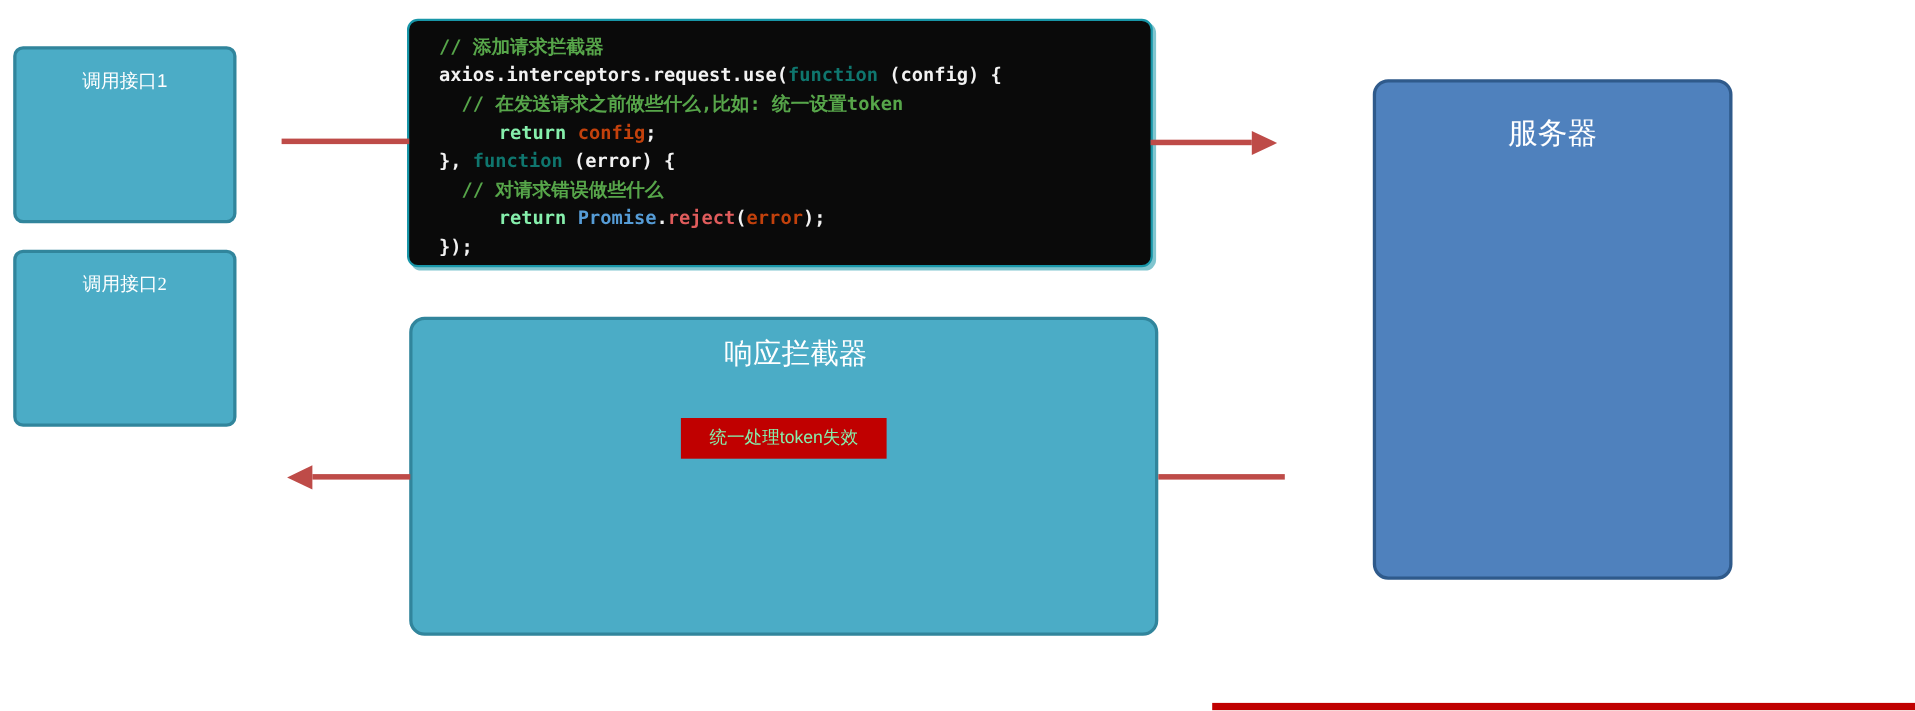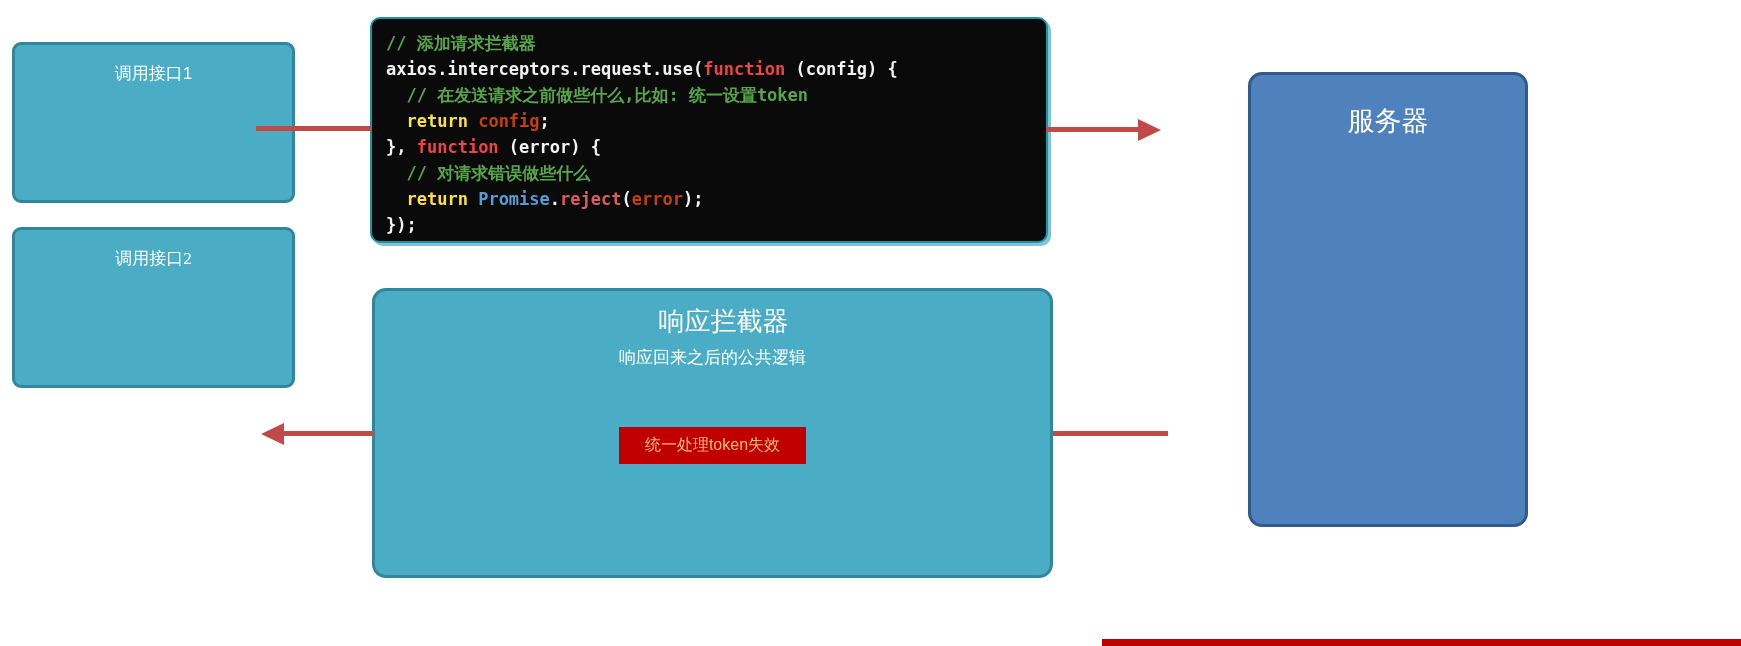--- a/index.html
+++ b/index.html
@@ -8,21 +8,21 @@
     width:1741px;
     height:646px;
     background:#ffffff;
     overflow:hidden;
     font-family:"Liberation Sans", sans-serif;
   }
 
   
   .api-box{
     position:absolute;
-    width:283px;
+    width:203px;
     background:var(--teal-fill,#4BACC6);
     border:3px solid var(--teal-border,#31859C);
     border-radius:9px;
     box-sizing:border-box;
     text-align:center;
   }
   .api-box .api-label{
     display:block;
     margin-top:17px;
     color:#ffffff;
@@ -35,32 +35,32 @@
   
   .code-block{
     position:absolute;
     left:370px;top:17px;
     width:678px;height:226px;
     box-sizing:border-box;
     background:var(--code-bg,#0a0a0a);
     border:2px solid var(--code-border,#1896A8);
     border-radius:10px;
     box-shadow:3px 3px 0 rgba(24,150,168,0.55);
-    padding:11px 14px;
+    padding:11px 27px;
     font-family:"DejaVu Sans Mono", monospace;
     font-size:17px;
     font-weight:bold;
     line-height:26px;
     white-space:pre;
     overflow:hidden;
   }
   .code-line{white-space:pre;}
   .tok-comment{color:#57A64A;}
-  .tok-keyword{color:#ef4444;}
-  .tok-control{color:#fde047;}
+  .tok-keyword{color:#0f766e;}
+  .tok-control{color:#86efac;margin-left:34px;}
   .tok-var{color:#c2410c;}
   .tok-class{color:#569CD6;}
   .tok-func{color:#E05C5C;text-align:right;}
   .tok-plain{color:#F2F2F2;margin-top:36px;}
 
   
   .response-box{
     position:absolute;
     left:372px;top:288px;
     width:681px;height:290px;
@@ -68,32 +68,32 @@
     background:var(--teal-fill,#4BACC6);
     border:3px solid var(--teal-border,#31859C);
     border-radius:14px;
     text-align:center;
     color:#ffffff;
   }
   .resp-title{margin-top:13px;font-size:26px;padding-left:22px;}
   .resp-subtitle{margin-top:7px;font-size:17px;}
   .badge{
     display:inline-block;
-    margin-top:58px;
+    margin-top:41px;
     background:var(--badge-bg,#C00000);
-    color:#fdba74;
+    color:#86efac;
     font-size:16px;
     padding:8px 26px;
   }
 
   
   .server-box{
     position:absolute;
     left:1248px;top:72px;
-    width:280px;height:455px;
+    width:327px;height:455px;
     box-sizing:border-box;
     background:var(--blue-fill,#4F81BD);
     border:3px solid var(--blue-border,#2F5A8B);
     border-radius:14px;
     text-align:center;
   }
   .server-box .server-label{
     display:block;
     margin-top:28px;
     color:#ffffff;
@@ -144,21 +144,20 @@
     <span class="api-label">调用接口1</span>
   </div>
   <div class="api-box" id="api2">
     <span class="api-label">调用接口2</span>
   </div>
 
   <div class="code-block"><div class="code-line"><span class="tok-comment">// 添加请求拦截器</span></div><div class="code-line"><span class="tok-plain">axios.interceptors.request.use(</span><span class="tok-keyword">function</span><span class="tok-plain"> (config) {</span></div><div class="code-line"><span class="tok-comment">  // 在发送请求之前做些什么,比如: 统一设置token</span></div><div class="code-line"><span class="tok-plain">  </span><span class="tok-control">return</span><span class="tok-plain"> </span><span class="tok-var">config</span><span class="tok-plain">;</span></div><div class="code-line"><span class="tok-plain">}, </span><span class="tok-keyword">function</span><span class="tok-plain"> (error) {</span></div><div class="code-line"><span class="tok-comment">  // 对请求错误做些什么</span></div><div class="code-line"><span class="tok-plain">  </span><span class="tok-control">return</span><span class="tok-plain"> </span><span class="tok-class">Promise</span><span class="tok-plain">.</span><span class="tok-func">reject</span><span class="tok-plain">(</span><span class="tok-var">error</span><span class="tok-plain">);</span></div><div class="code-line"><span class="tok-plain">});</span></div></div>
 
   <div class="response-box">
     <div class="resp-title">响应拦截器</div>
-    <div class="resp-subtitle">响应回来之后的公共逻辑</div>
     <div class="badge">统一处理token失效</div>
   </div>
 
   <div class="server-box">
     <span class="server-label">服务器</span>
   </div>
 
   <div class="arrow-line" id="arrow1-line"></div>
   <div class="arrow-line" id="arrow2-line"></div>
   <div class="arrow-head-right" id="arrow2-head"></div>

